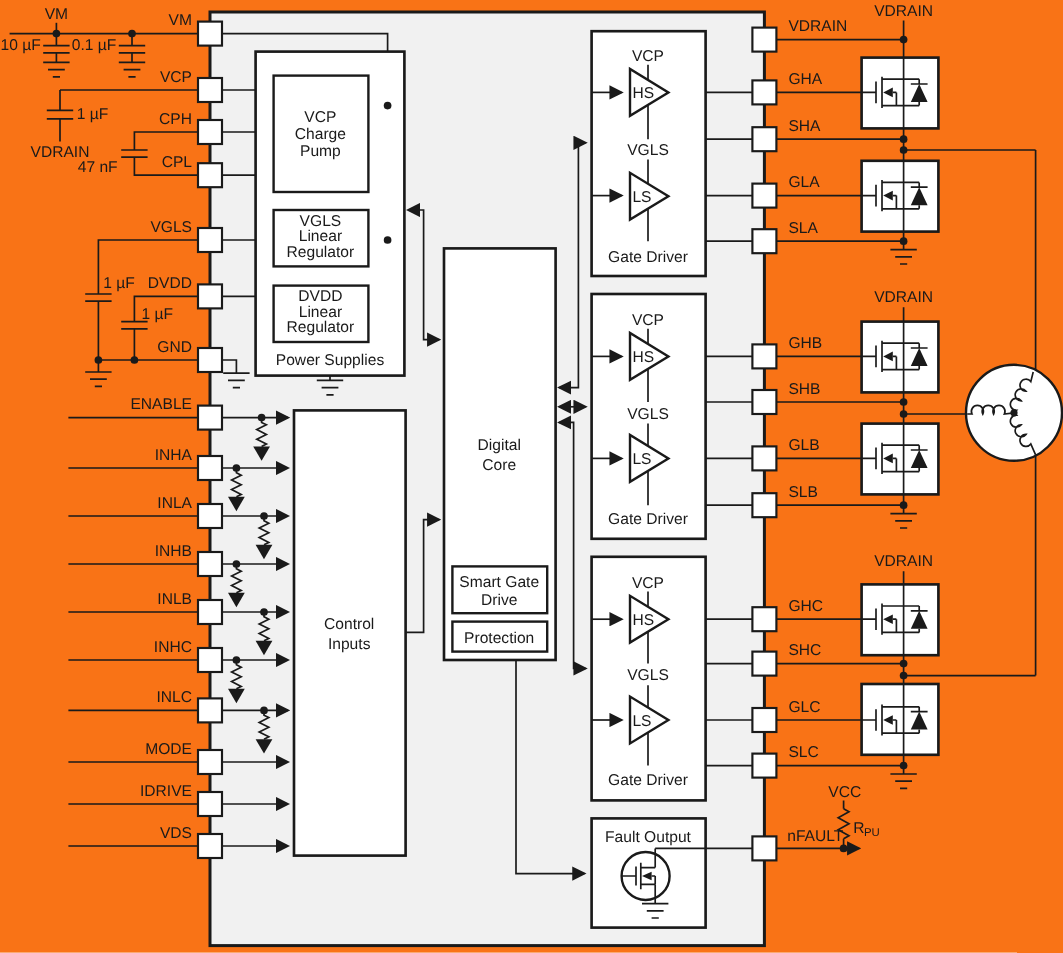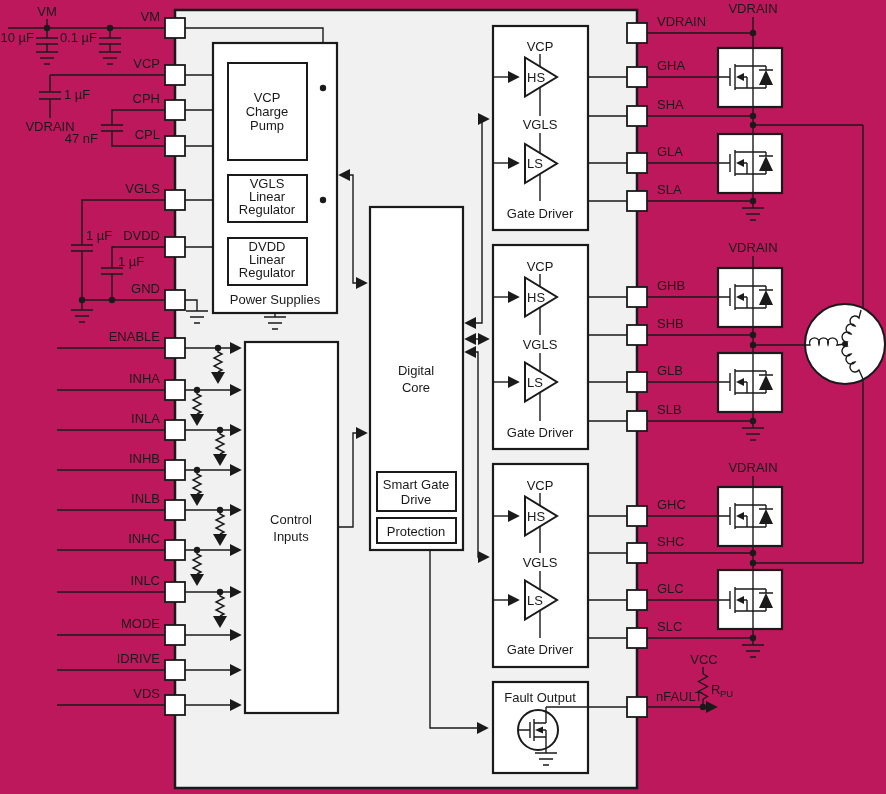--- a/index.html
+++ b/index.html
@@ -1,16 +1,16 @@
 <!DOCTYPE html>
 <html><head>
 <meta charset="utf-8">
 <style>
   html,body{margin:0;padding:0;background:#fff;}
-  .stage{width:886px;height:794px;position:relative;background:#be185d;}
+  .stage{width:886px;height:794px;position:relative;background:#f97316;}
   svg{display:block;}
   .w{stroke:#1a1a1a;stroke-width:1.4;fill:none;}
   .blk{fill:#ffffff;stroke:#1a1a1a;stroke-width:2.2;}
   .blk2{fill:#ffffff;stroke:#1a1a1a;stroke-width:2;}
   .tri{fill:#ffffff;stroke:#1a1a1a;stroke-width:2;}
   .pin{fill:#ffffff;stroke:#1a1a1a;stroke-width:1.8;}
   .dot{fill:#1a1a1a;stroke:none;}
   .fa{fill:#1a1a1a;stroke:none;}
   .t{font-family:"Liberation Sans",sans-serif;font-size:13px;fill:#1a1a1a;}
   .ts{font-size:9.5px;}

